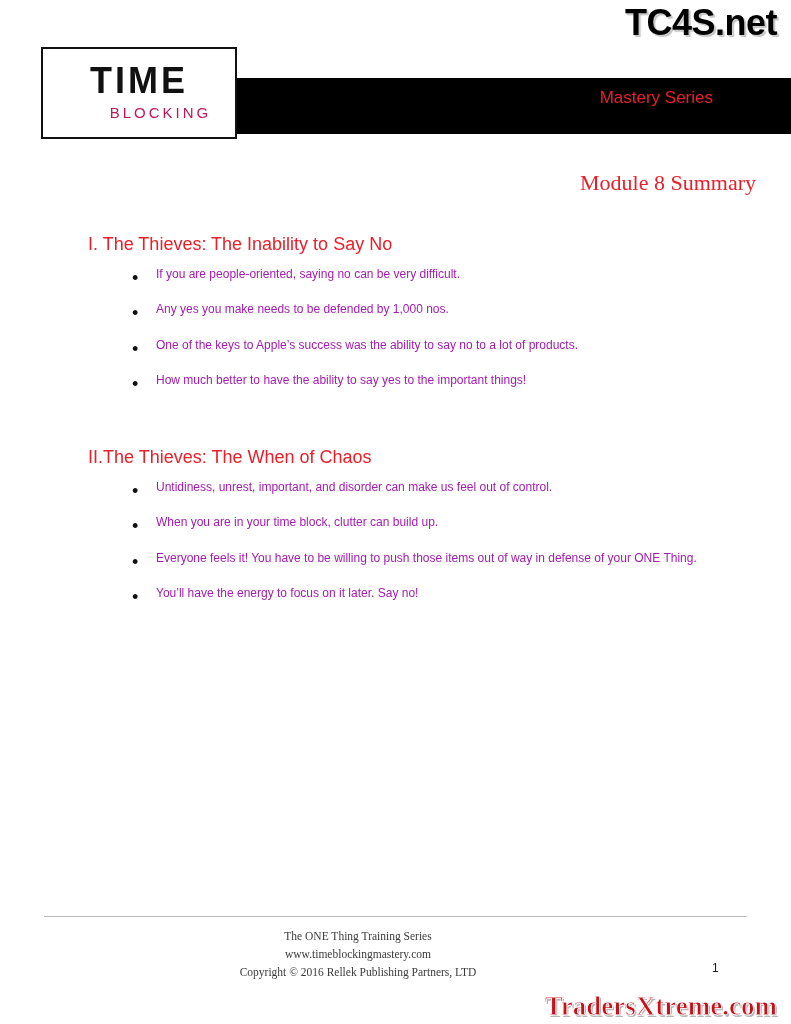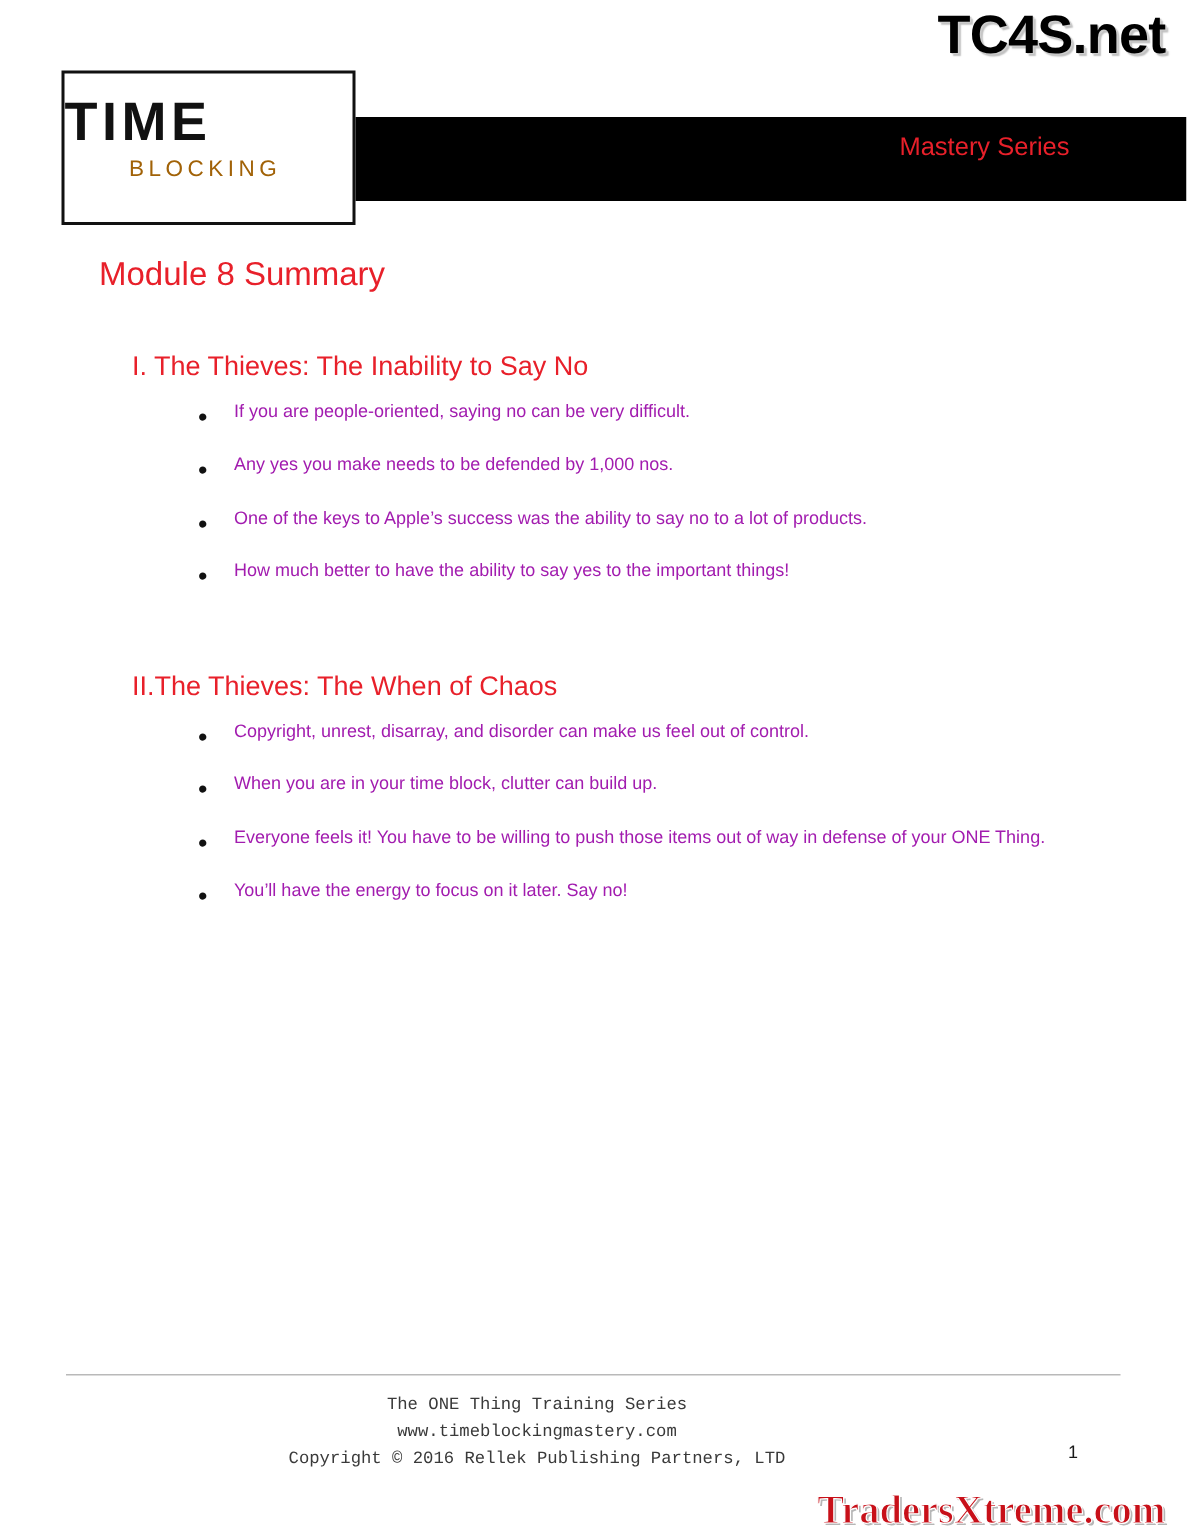--- a/index.html
+++ b/index.html
@@ -51,40 +51,40 @@
     font-size: 17px;
     font-family: "Liberation Sans", sans-serif;
   }
 
   
   .logo-box {
     position: absolute;
     left: 41px;
     top: 47px;
     width: 196px;
-    height: 103px;
+    height: 92px;
     border: 2px solid #111111;
     background: #ffffff;
     box-sizing: border-box;
-    text-align: left;
+    text-align: center;
   }
   .logo-time {
     margin-top: 14px;
     font-size: 36px;
     font-weight: bold;
     letter-spacing: 3px;
     color: #111111;
     line-height: 1;
     font-family: "Liberation Sans", sans-serif;
   }
   .logo-blocking {
     margin-top: 6px;
     font-size: 15px;
     letter-spacing: 3px;
-    color: #a16207;
+    color: #be185d;
     line-height: 1;
     font-family: "Liberation Sans", sans-serif;
     margin-left: 43px;
   }
   .logo-mastery {
     margin-top: 5px;
     font-size: 17px;
     letter-spacing: 2.5px;
     color: #111111;
     line-height: 1;
@@ -94,23 +94,24 @@
   
   .content {
     position: absolute;
     left: 66px;
     top: 170px;
     width: 690px;
   }
   .doc-title {
     color: #e8202a;
     font-size: 22px;
-    font-family: Liberation Sans, sans-serif;
+    font-family: Liberation Serif, serif;
     margin: 0 0 38px 0;
     font-weight: normal;
+    text-align: right;
   }
   .section {
     margin-bottom: 6px;
     margin-top: 14px;
   }
   .section-heading {
     color: #e8202a;
     font-size: 18px;
     font-family: "Liberation Sans", sans-serif;
     margin: 0 0 10px 22px;
@@ -167,21 +168,21 @@
   }
   .footer {
     position: absolute;
     left: 0;
     top: 928px;
     width: 716px;
     text-align: center;
     color: #3a3a3a;
     font-size: 11.5px;
     line-height: 1.55;
-    font-family: Liberation Mono, monospace;
+    font-family: Liberation Serif, serif;
   }
   .footer div { display: block; }
   .page-number {
     position: absolute;
     left: 712px;
     top: 961px;
     font-size: 12px;
     color: #1a1a1a;
     font-family: "Liberation Sans", sans-serif;
   }
@@ -224,21 +225,21 @@
         <li>One of the keys to Apple’s success was the ability to say no to a lot of products.</li>
         <li>How much better to have the ability to say yes to the important things!</li>
       </ul>
     </div>
 
     <div class="section-gap"></div>
 
     <div class="section">
       <h2 class="section-heading">II.The Thieves: The When of Chaos</h2>
       <ul class="bullets">
-        <li>Copyright, unrest, disarray, and disorder can make us feel out of control.</li>
+        <li>Untidiness, unrest, important, and disorder can make us feel out of control.</li>
         <li>When you are in your time block, clutter can build up.</li>
         <li>Everyone feels it! You have to be willing to push those items out of way in defense of your ONE Thing.</li>
         <li>You’ll have the energy to focus on it later. Say no!</li>
       </ul>
     </div>
   </div>
 
 
   <div class="footer-rule"></div>
 

